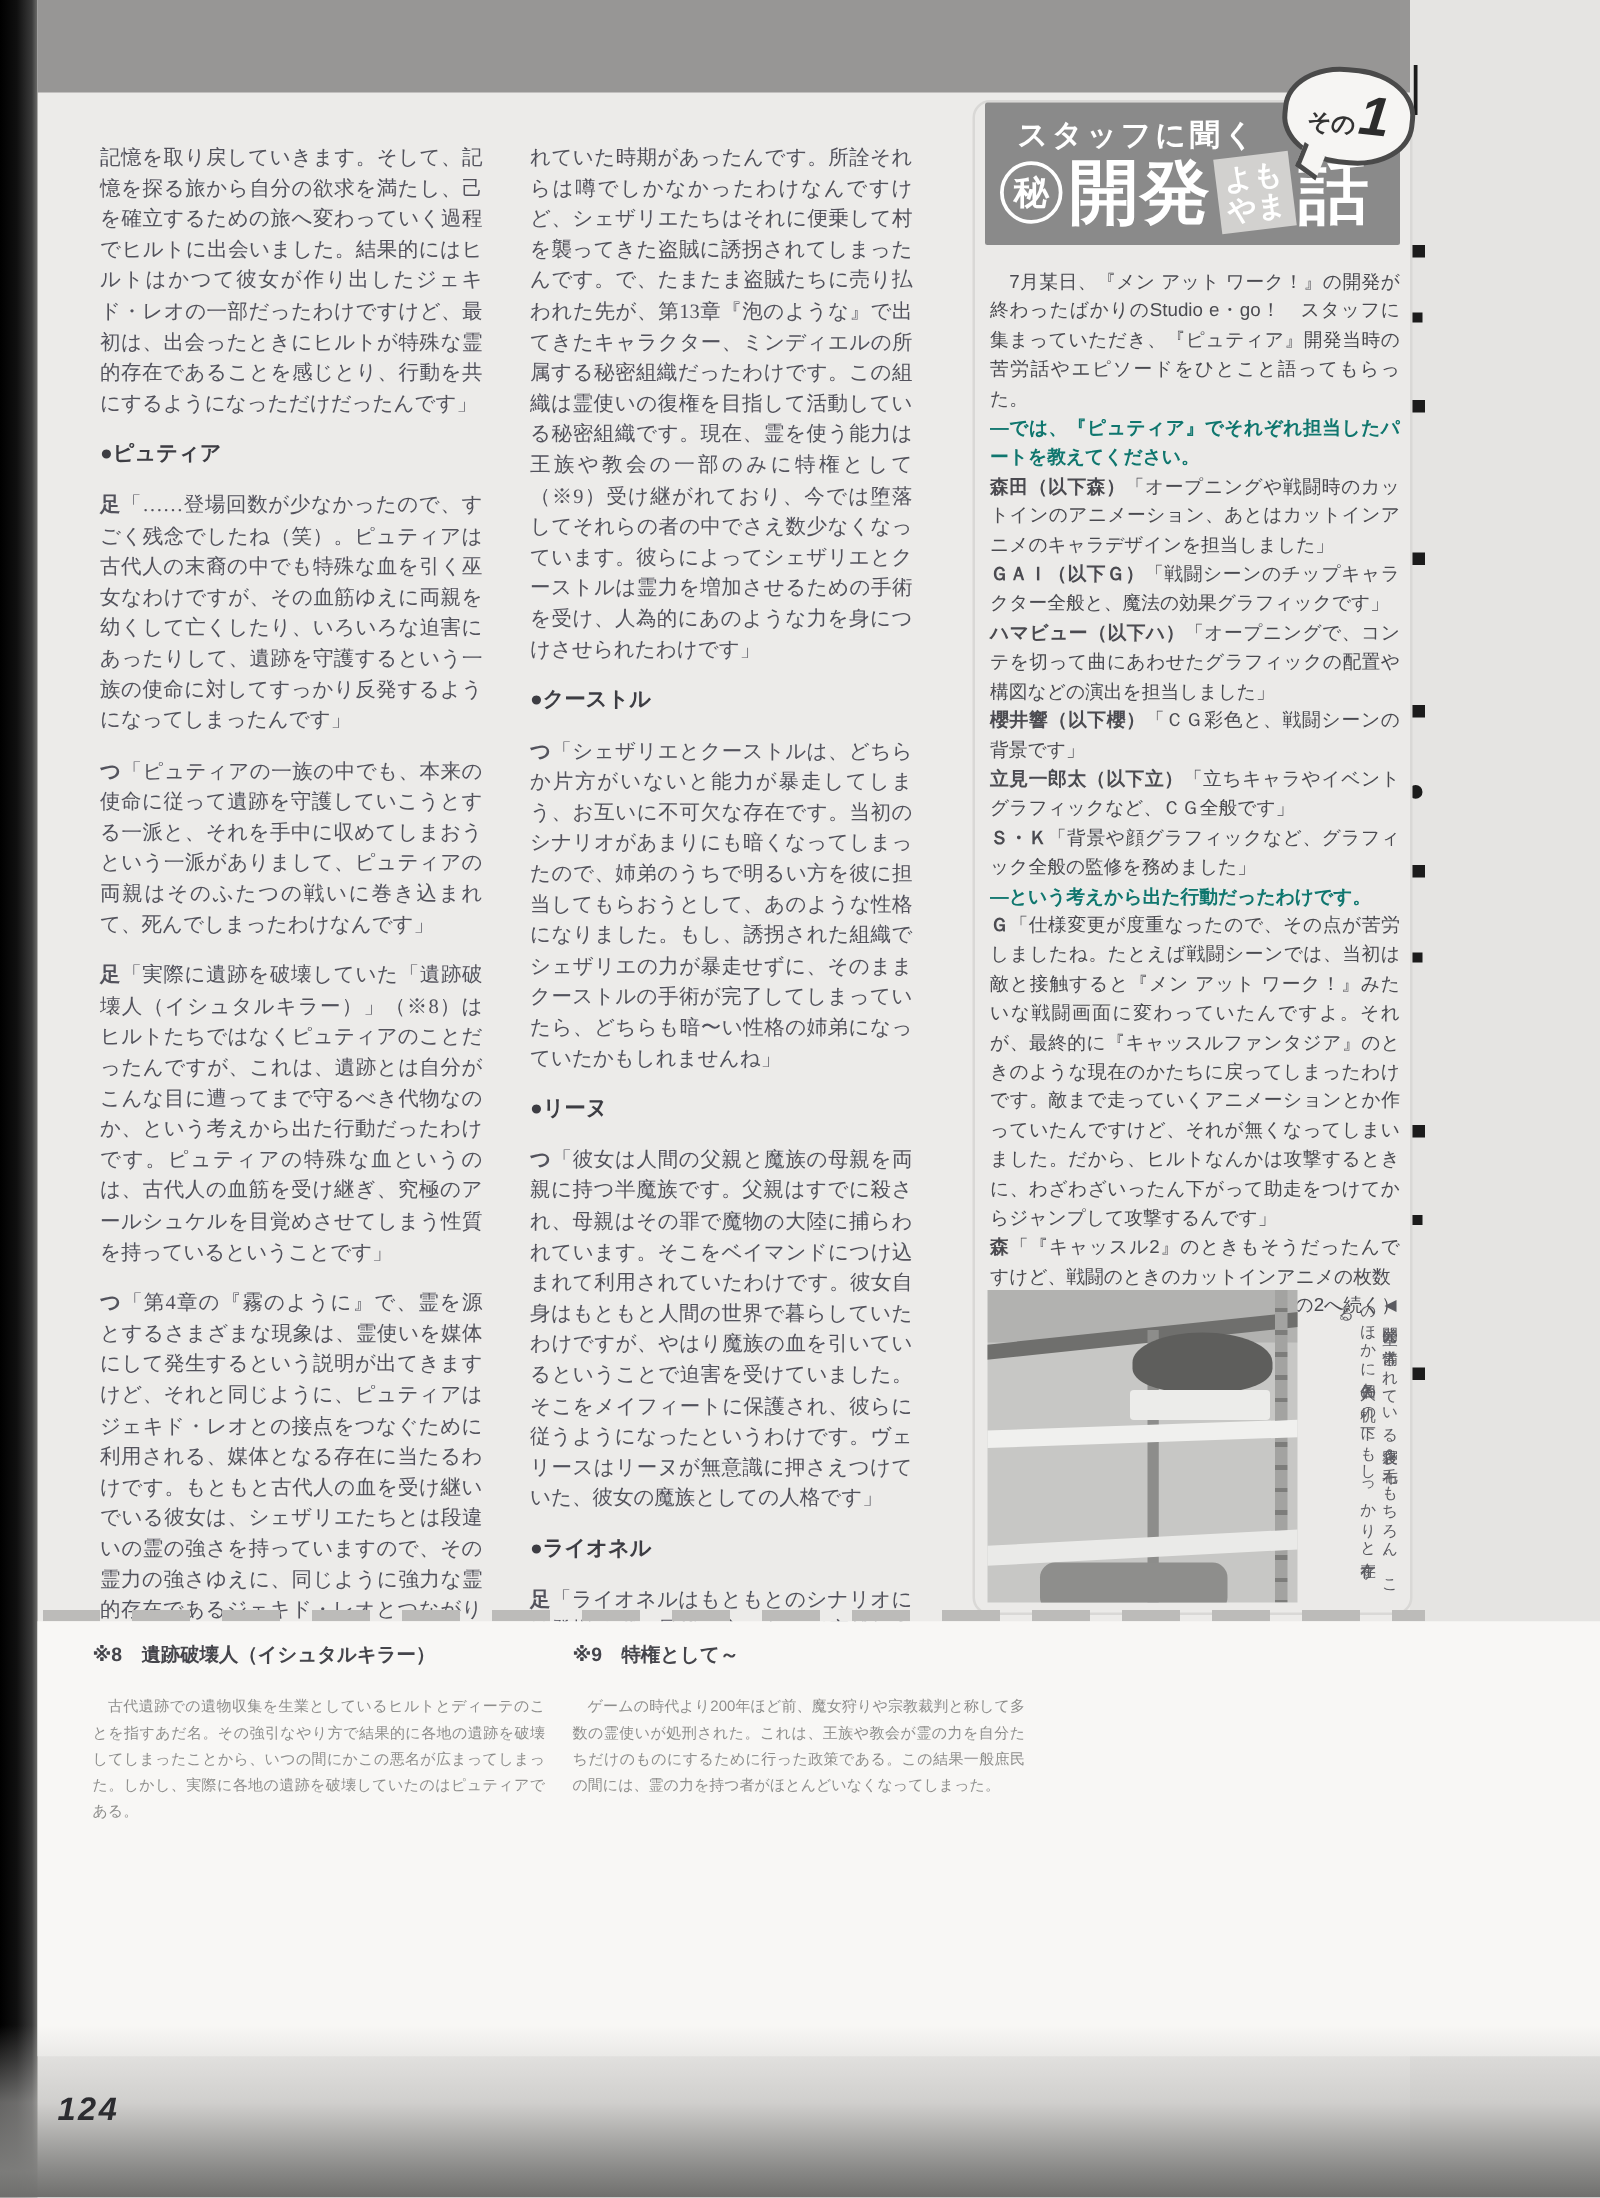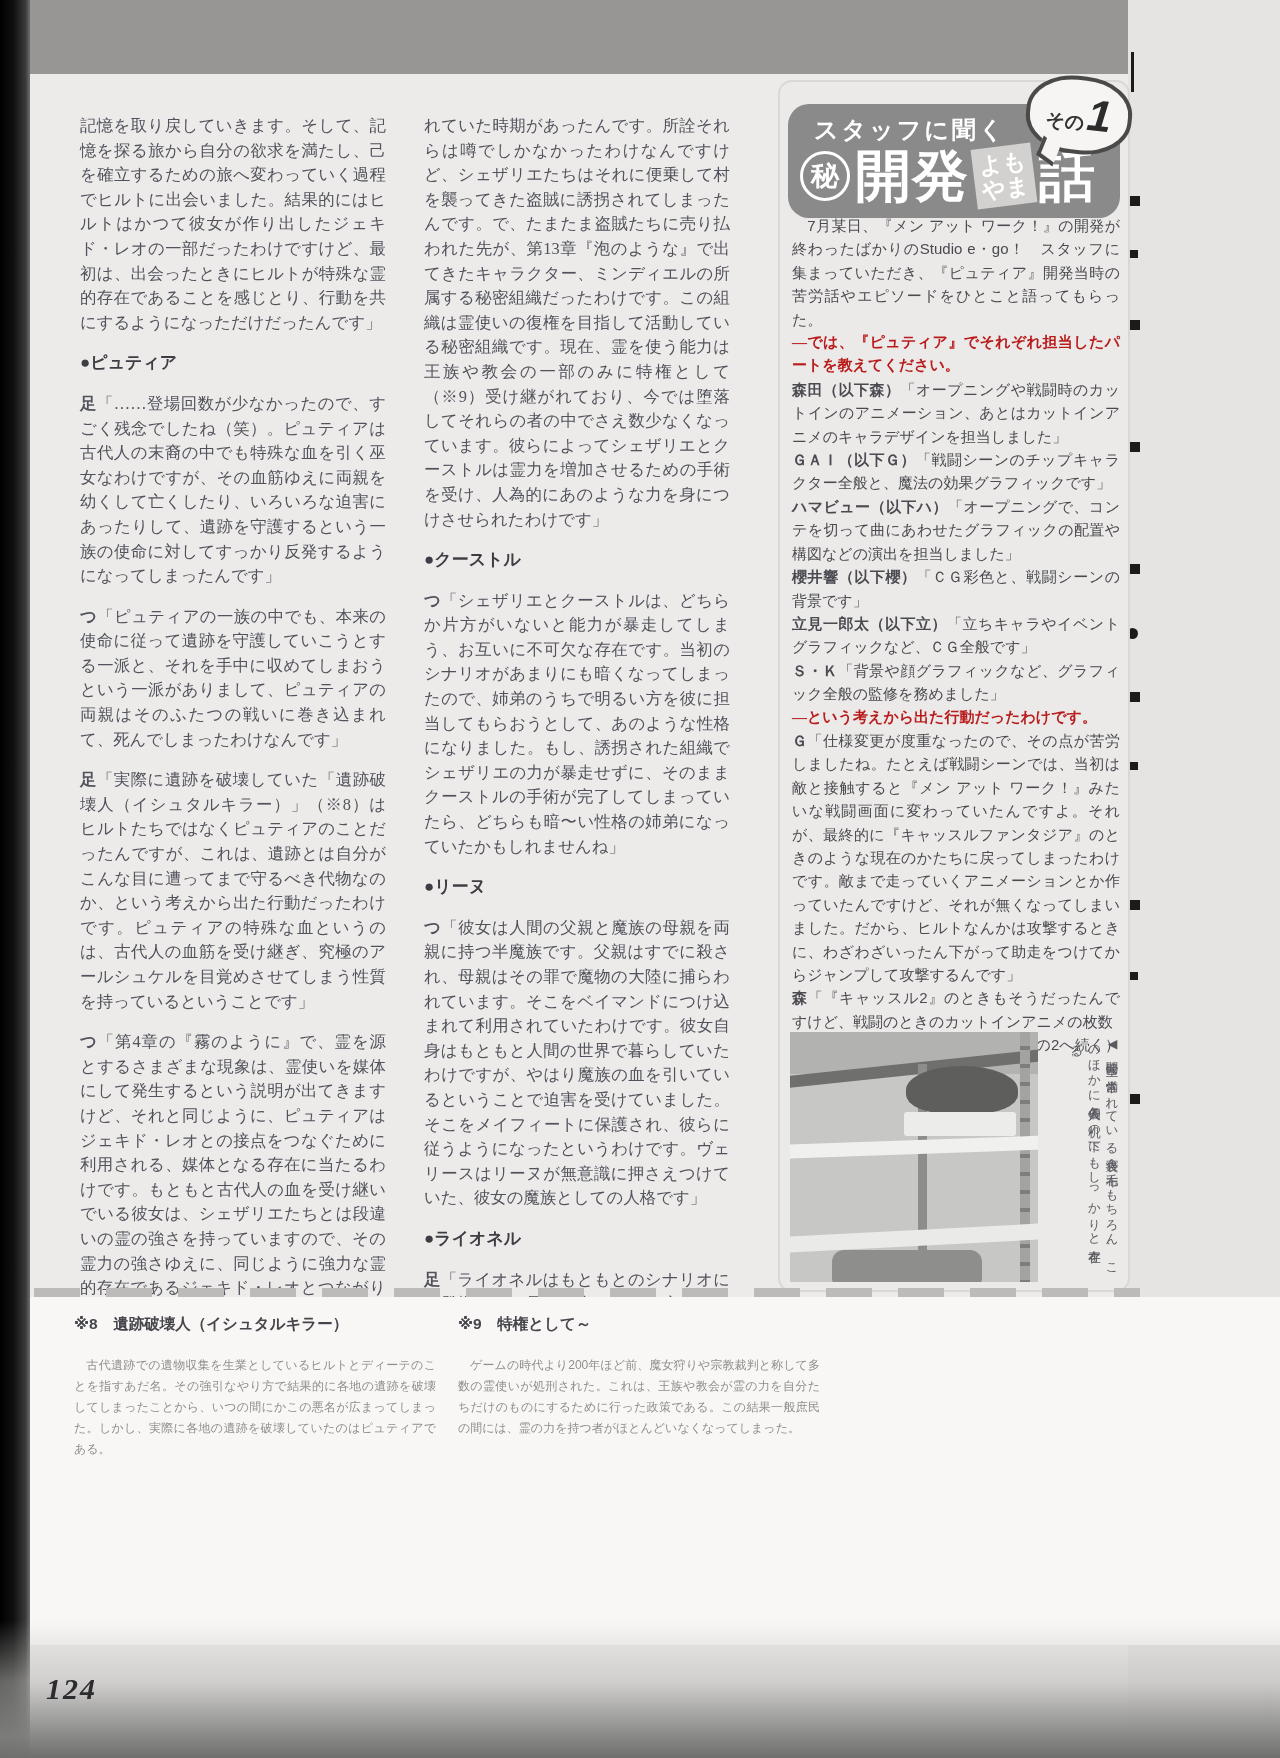--- a/index.html
+++ b/index.html
@@ -18,22 +18,22 @@
   .col1{left:64px;}
   .col2{left:408px;}
   .blk{margin:16px;}
   .blk .lead{font-weight:bold;}
   .t-h{font-family:"Liberation Sans","DejaVu Sans",sans-serif;font-weight:bold;
        color:#3d3d43;font-size:17px;}
 
   
   .sidebar{position:absolute;left:778px;top:80px;width:352px;height:1212px;
            background:#ebeae8;border:2px solid #d9d8d6;border-radius:14px;box-sizing:border-box;}
-  .sb-header{position:absolute;left:8px;top:22px;width:332px;height:114px;background:#8a8a8a;
-             border-radius:21px;color:#fff;}
+  .sb-header{position:absolute;left:8px;top:0;width:332px;height:114px;background:#8a8a8a;
+             border-radius:2px;color:#fff;}
   .sb-kicker{position:absolute;left:26px;top:10px;font-size:24px;font-weight:bold;letter-spacing:3px;}
   .sb-title-row{position:absolute;left:12px;top:42px;display:flex;align-items:center;gap:5px;}
   .maruhi{width:44px;height:44px;border:3px solid #fff;border-radius:50%;flex:none;
           display:flex;align-items:center;justify-content:center;font-size:28px;font-weight:bold;}
   .sb-big{font-size:56px;font-weight:900;line-height:1;letter-spacing:1px;}
   .yomo-box{width:60px;height:60px;background:#d2d1cf;transform:rotate(-7deg);flex:none;
             display:flex;flex-direction:column;align-items:center;justify-content:center;
             color:#fff;font-weight:900;font-size:23px;line-height:25px;}
   .sono-badge{position:absolute;left:238px;top:-28px;width:106px;height:78px;background:#f6f5f3;
               border:4px solid #4a4a4a;border-radius:46%;transform:rotate(6deg);
@@ -42,21 +42,21 @@
   .sono-badge::after{content:"";position:absolute;left:12px;bottom:-14px;width:16px;height:16px;
               background:#f6f5f3;border-left:4px solid #4a4a4a;border-bottom:4px solid #4a4a4a;
               transform:rotate(30deg) skewX(14deg);}
   .badge-sono{font-size:19px;font-weight:bold;color:#333;}
   .badge-num{font-size:44px;font-weight:900;font-style:italic;color:#2c2c2c;line-height:0.9;}
 
   .sb-body{position:absolute;left:12px;top:132px;width:328px;font-size:15px;line-height:23.4px;
            color:#4a4a50;text-align:justify;}
   .sb-blk{margin:0;}
   .sb-name{font-weight:bold;margin-top:46px;}
-  .t-q{font-weight:bold;color:#b91c1c;font-family:Liberation Serif, serif;}
+  .t-q{font-weight:bold;color:#0f766e;}
   .t-r{text-align:right;}
 
   
   .sb-photo-row{position:absolute;left:10px;top:950px;width:332px;height:250px;}
   .photo{position:absolute;left:0;top:0;width:248px;height:250px;background:#c7c7c5;overflow:hidden;}
   .ph-top{position:absolute;left:0;top:0;width:100%;height:42px;background:#b2b2b0;}
   .ph-shelfedge{position:absolute;left:-12px;top:30px;width:285px;height:12px;background:#6f6f6d;transform:rotate(-6deg);}
   .ph-post{position:absolute;left:128px;top:32px;width:9px;height:218px;background:#8d8d8b;}
   .ph-rail{position:absolute;right:8px;top:0;width:10px;height:100%;
            background:repeating-linear-gradient(#a3a3a1 0 14px,#7d7d7b 14px 18px);}
@@ -76,22 +76,22 @@
   .fn-band{position:absolute;left:30px;top:1297px;width:1250px;height:348px;background:#f8f7f5;}
   .footnotes{position:absolute;left:74px;top:1314px;display:flex;gap:22px;}
   .fn{width:362px;}
   .fn-title{font-weight:bold;font-size:15.5px;color:#45454b;margin:0 0 20px 0;}
   .fn-body{font-size:12px;line-height:21px;color:#8e8e8c;text-align:justify;}
 
   .bottom-fade{position:absolute;left:0;top:1620px;width:1280px;height:138px;z-index:4;
                background:linear-gradient(180deg,rgba(200,199,197,0) 0%,rgba(185,184,182,0.55) 45%,
                           rgba(130,130,128,0.95) 85%,#6f6f6d 100%);}
   .page-number{position:absolute;left:46px;top:1672px;z-index:5;
-               font-family:Liberation Serif, serif;font-weight:bold;font-style:italic;
-               font-size:30px;letter-spacing:2px;color:#2c2c30;}
+               font-family:Liberation Sans, sans-serif;font-weight:bold;font-style:italic;
+               font-size:26px;letter-spacing:2px;color:#2c2c30;}
 </style>
 </head>
 <body>
 
 <div class="page">
   <div class="spine"></div>
   <div class="topbar"></div>
   <div class="right-margin"></div>
 
   <div class="edge-mark" style="left:1131px;top:52px;width:3px;height:40px;"></div>

